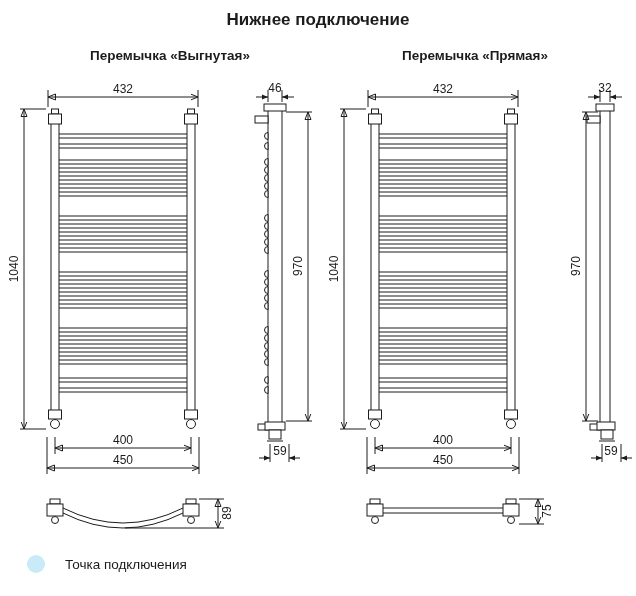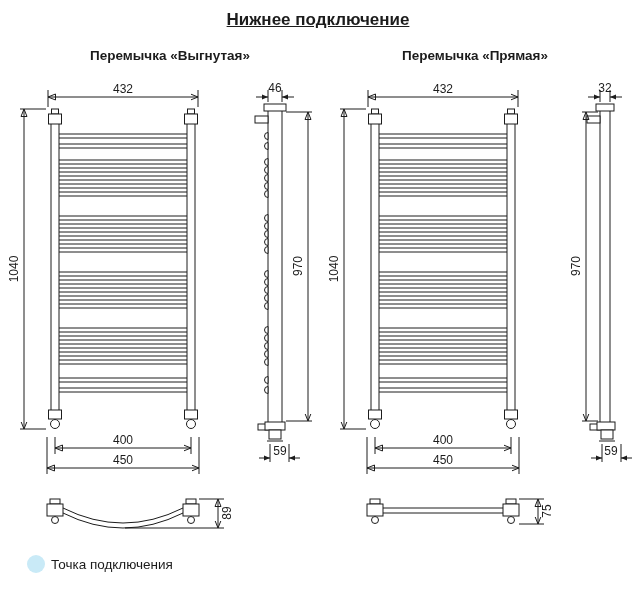--- a/index.html
+++ b/index.html
@@ -1,31 +1,31 @@
 <!DOCTYPE html>
 <html><head>
 <meta charset="utf-8">
 <style>
   html,body{margin:0;padding:0;background:#fff;}
   .canvas{position:relative;width:636px;height:596px;background:#fff;overflow:hidden;
           font-family:"Liberation Sans",sans-serif;color:#1c1c1c;}
   .title{position:absolute;top:10px;left:0;width:636px;text-align:center;
-         font-size:17px;font-weight:bold;text-decoration:underline;}
+         font-size:17px;font-weight:bold;}
   .subtitle{position:absolute;top:48px;font-size:13.5px;font-weight:bold;text-align:center;}
   .subtitle.left{left:30px;width:280px;}
   .subtitle.right{left:330px;width:290px;}
   svg.drawing{position:absolute;left:0;top:0;}
   svg.drawing line,svg.drawing path,svg.drawing rect,svg.drawing circle{
       stroke:#1c1c1c;stroke-width:1;fill:none;}
   svg.drawing .boxw{fill:#ffffff;}
   svg.drawing .blue{stroke:none;}
   svg.drawing .solid{fill:#1c1c1c;stroke:none;}
   svg.drawing text{font-family:"Liberation Sans",sans-serif;font-size:12px;
       fill:#1c1c1c;stroke:none;}
-  .legend{position:absolute;left:26px;top:554px;display:flex;align-items:center;gap:5px;}
+  .legend{position:absolute;left:26px;top:554px;display:flex;align-items:center;gap:19px;}
   .legend-label{font-size:13.5px;}
 </style>
 </head>
 <body>
 
 <div class="canvas">
 
   <div class="title">Нижнее подключение</div>
   <div class="subtitle right">Перемычка «Прямая»</div>
   <div class="subtitle left">Перемычка «Выгнутая»</div>

